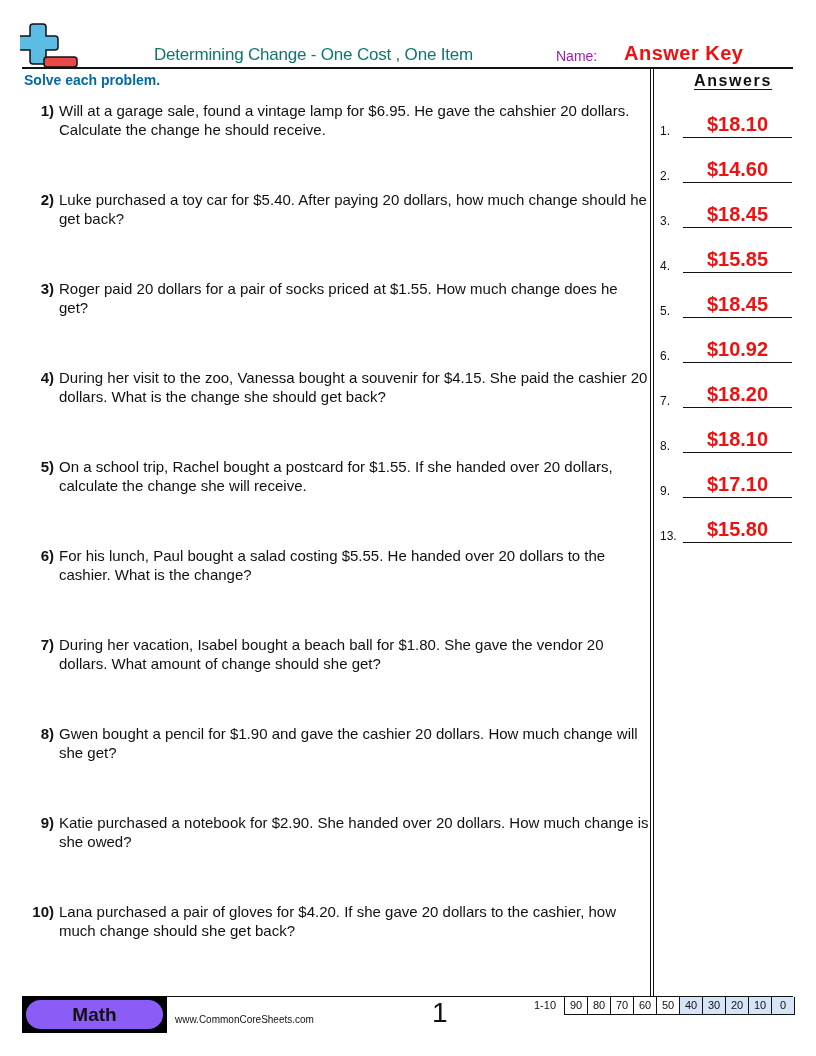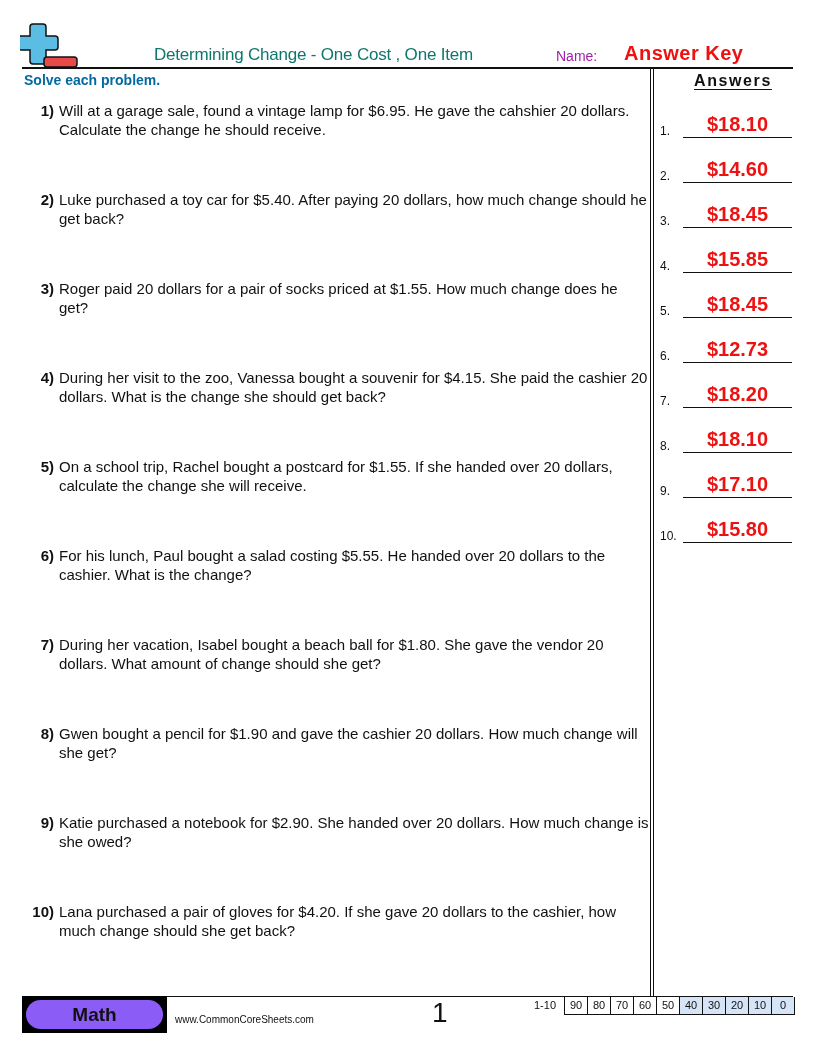--- a/index.html
+++ b/index.html
@@ -290,39 +290,39 @@
   <span class="aval">$15.85</span>
 </div>
 <div class="answer-row" style="top:290px;">
   <span class="anum">5.</span>
   <span class="aline"></span>
   <span class="aval">$18.45</span>
 </div>
 <div class="answer-row" style="top:335px;">
   <span class="anum">6.</span>
   <span class="aline"></span>
-  <span class="aval">$12.73</span>
+  <span class="aval">$10.92</span>
 </div>
 <div class="answer-row" style="top:380px;">
   <span class="anum">7.</span>
   <span class="aline"></span>
   <span class="aval">$18.20</span>
 </div>
 <div class="answer-row" style="top:425px;">
   <span class="anum">8.</span>
   <span class="aline"></span>
   <span class="aval">$18.10</span>
 </div>
 <div class="answer-row" style="top:470px;">
   <span class="anum">9.</span>
   <span class="aline"></span>
   <span class="aval">$17.10</span>
 </div>
 <div class="answer-row" style="top:515px;">
-  <span class="anum">10.</span>
+  <span class="anum">13.</span>
   <span class="aline"></span>
   <span class="aval">$15.80</span>
 </div>
 
 <div class="footer-rule"></div>
 <div class="math-block">
   <div class="math-pill">Math</div>
 </div>
 <div class="site">www.CommonCoreSheets.com</div>
 <div class="page-num">1</div>

